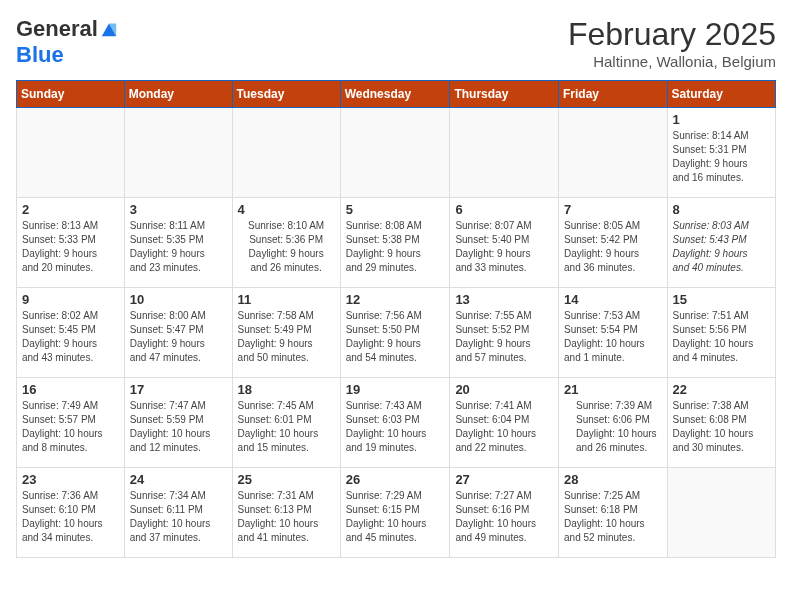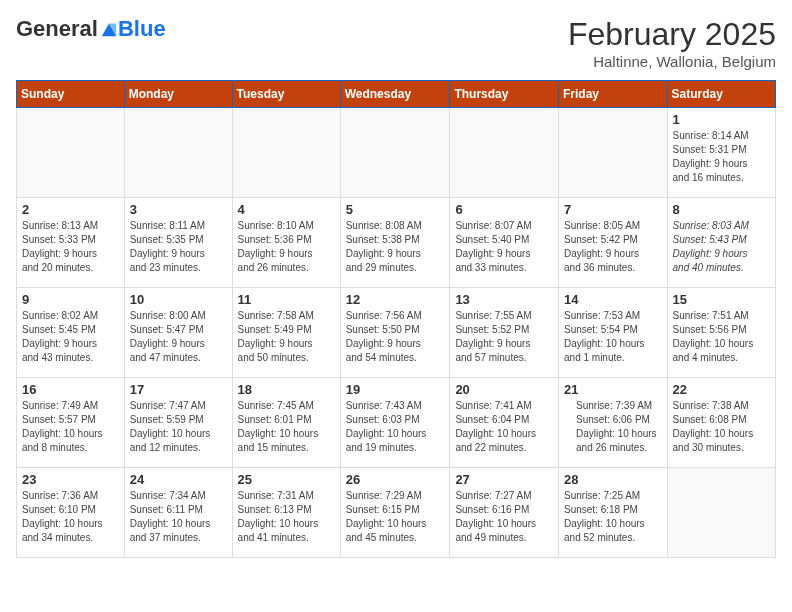--- a/index.html
+++ b/index.html
@@ -11,20 +11,21 @@
       padding: 16px;
     }
     .header {
       display: flex;
       justify-content: space-between;
       align-items: flex-start;
       margin-bottom: 10px;
     }
     .logo {
       display: flex;
+      flex-direction: column;
       align-items: flex-start;
     }
     .logo-text {
       display: flex;
       align-items: center;
     }
     .logo-general {
       font-size: 22px;
       font-weight: bold;
       color: #333;
@@ -152,21 +153,21 @@
         </td>
         <td>
           <span class="day-number">3</span>
           <div class="day-info" style="white-space: pre-line;">Sunrise: 8:11 AM
 Sunset: 5:35 PM
 Daylight: 9 hours
 and 23 minutes.</div>
         </td>
         <td>
           <span class="day-number">4</span>
-          <div class="day-info" style="white-space: pre-line;">Sunrise: 8:10 AM
+          <div class="day-info" style="white-space: pre-line; text-align: center;">Sunrise: 8:10 AM
 Sunset: 5:36 PM
 Daylight: 9 hours
 and 26 minutes.</div>
         </td>
         <td>
           <span class="day-number">5</span>
           <div class="day-info" style="white-space: pre-line;">Sunrise: 8:08 AM
 Sunset: 5:38 PM
 Daylight: 9 hours
 and 29 minutes.</div>

